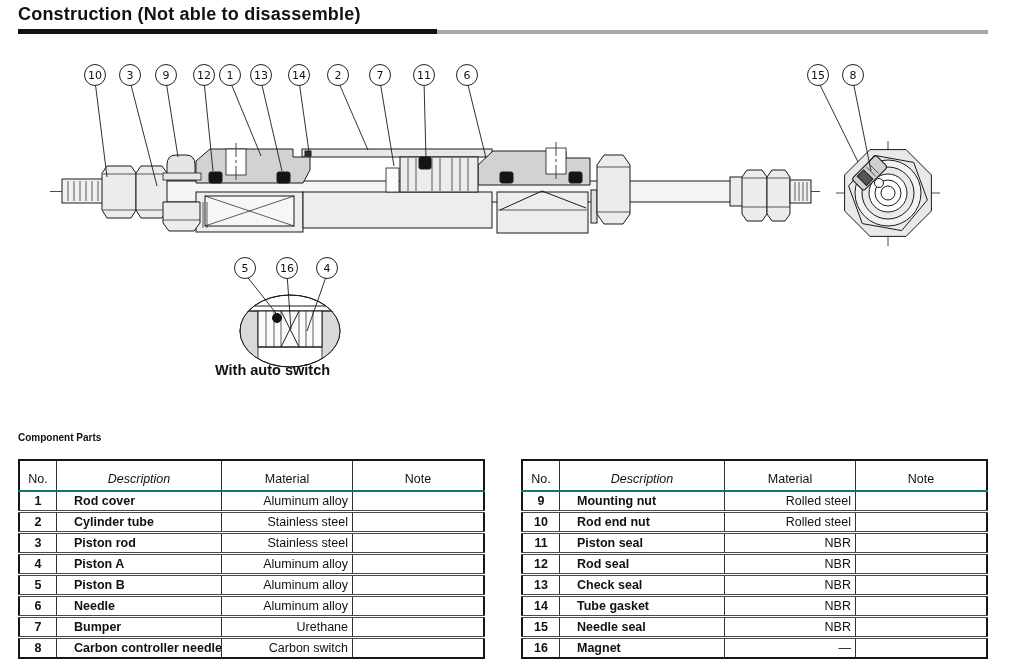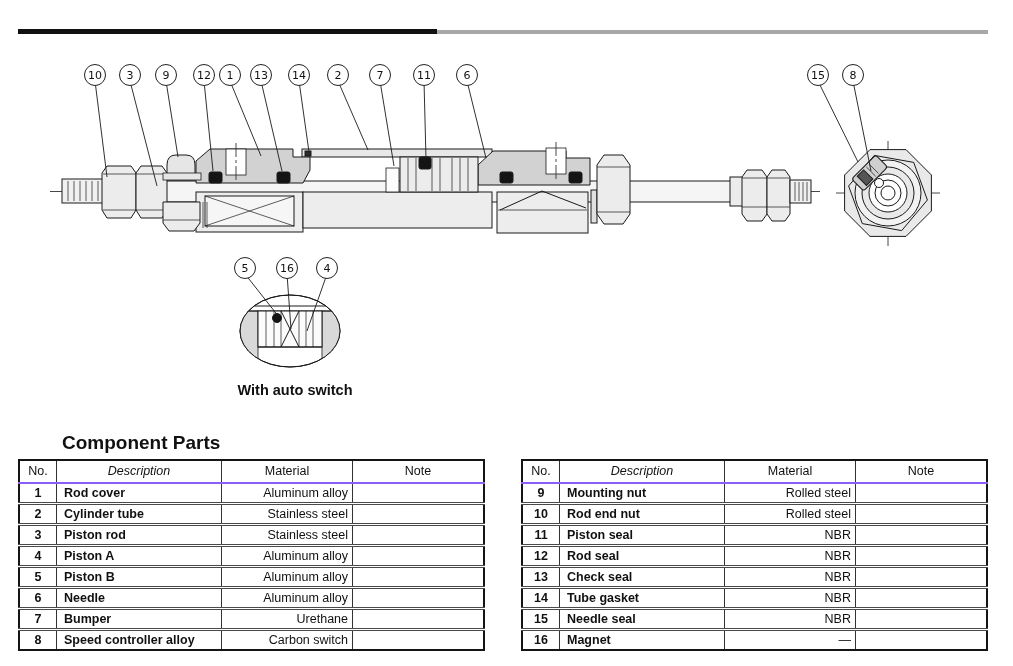--- a/index.html
+++ b/index.html
@@ -7,58 +7,59 @@
     position:relative;width:1013px;height:666px;background:#fff;overflow:hidden;
     font-family:"Liberation Sans", sans-serif;color:#111;
   }
   .title{
     position:absolute;left:18px;top:4px;font-size:18px;font-weight:bold;letter-spacing:0.2px;
   }
   .rule-black{position:absolute;left:18px;top:29px;width:419px;height:5px;background:#111;}
   .rule-gray{position:absolute;left:437px;top:30px;width:551px;height:4px;background:#a8a8a8;}
   .diagram-svg{position:absolute;left:0;top:0;width:1013px;height:430px;}
   .detail-caption{
-    position:absolute;left:215px;top:382px;width:160px;text-align:center;
+    position:absolute;left:215px;top:362px;width:160px;text-align:left;
     font-size:14.5px;font-weight:bold;
   }
   .section-heading{
-    position:absolute;left:18px;top:432px;font-size:19px;font-weight:bold;margin-left:44px;
+    position:absolute;left:18px;top:432px;font-size:10px;font-weight:bold;
   }
   .tables-wrap{position:absolute;left:0;top:459px;width:1013px;}
   .ctable{
     position:absolute;top:0;border-collapse:collapse;table-layout:fixed;background:#fff;
     border:2px solid #151515;font-size:12.5px;
   }
   .ctable.left{left:18px;width:462px;}
   .ctable.right{left:521px;width:461px;}
   .ctable th{
     font-weight:normal;border-left:1px solid #333;border-right:1px solid #333;
-    border-bottom:2px solid #8b5cf6;padding:2px 0 3px;line-height:15px;height:16px;
+    border-bottom:2px solid #0f766e;padding:10px 0 3px;line-height:15px;height:16px;
   }
   .ctable td{
     border-left:1px solid #333;border-right:1px solid #333;border-top:3px double #4a4a4a;
     padding:1px 4px 2px;line-height:14px;height:15px;overflow:hidden;white-space:nowrap;
   }
   .ctable tbody tr:first-child td{border-top:none;}
   .ctable .col-no{width:36px;}
   .ctable .col-desc{width:164px;font-style:italic;}
   .ctable .col-mat{width:130px;}
   .ctable .col-note{width:130px;}
   .ctable td.no-cell{text-align:center;font-weight:bold;}
-  .ctable td.description-cell{font-weight:bold;padding-left:7px;}
+  .ctable td.description-cell{font-weight:bold;padding-left:17px;}
   .ctable td.material-cell{text-align:right;}
   .cl{stroke:#333;stroke-width:0.9;fill:none;stroke-dasharray:14 3 3 3;}
   .thin{stroke:#1a1a1a;stroke-width:0.7;fill:none;}
   .callout-text{font-family:"DejaVu Sans", sans-serif;font-size:11px;fill:#111;}
 </style>
 </head>
 <body>
 
 <div class="page">
 
+  <div class="title">Construction (Not able to disassemble)</div>
   <div class="rule-black"></div>
   <div class="rule-gray"></div>
 
   <svg class="diagram-svg" viewBox="0 0 1013 430" xmlns="http://www.w3.org/2000/svg">
     <defs>
       <clipPath id="dv">
           <ellipse cx="290" cy="331" rx="50" ry="36"></ellipse>
         </clipPath>
     </defs>
 
@@ -336,21 +337,21 @@
             <td class="note-cell"></td>
           </tr>
           <tr>
             <td class="no-cell">7</td>
             <td class="description-cell">Bumper</td>
             <td class="material-cell">Urethane</td>
             <td class="note-cell"></td>
           </tr>
           <tr>
             <td class="no-cell">8</td>
-            <td class="description-cell">Speed controller alloy</td>
+            <td class="description-cell">Carbon controller needle</td>
             <td class="material-cell">Carbon switch</td>
             <td class="note-cell"></td>
           </tr>
         </tbody>
       </table>
     <table class="ctable right">
         <thead>
           <tr>
             <th class="col-no">No.</th>
             <th class="col-desc">Description</th>

